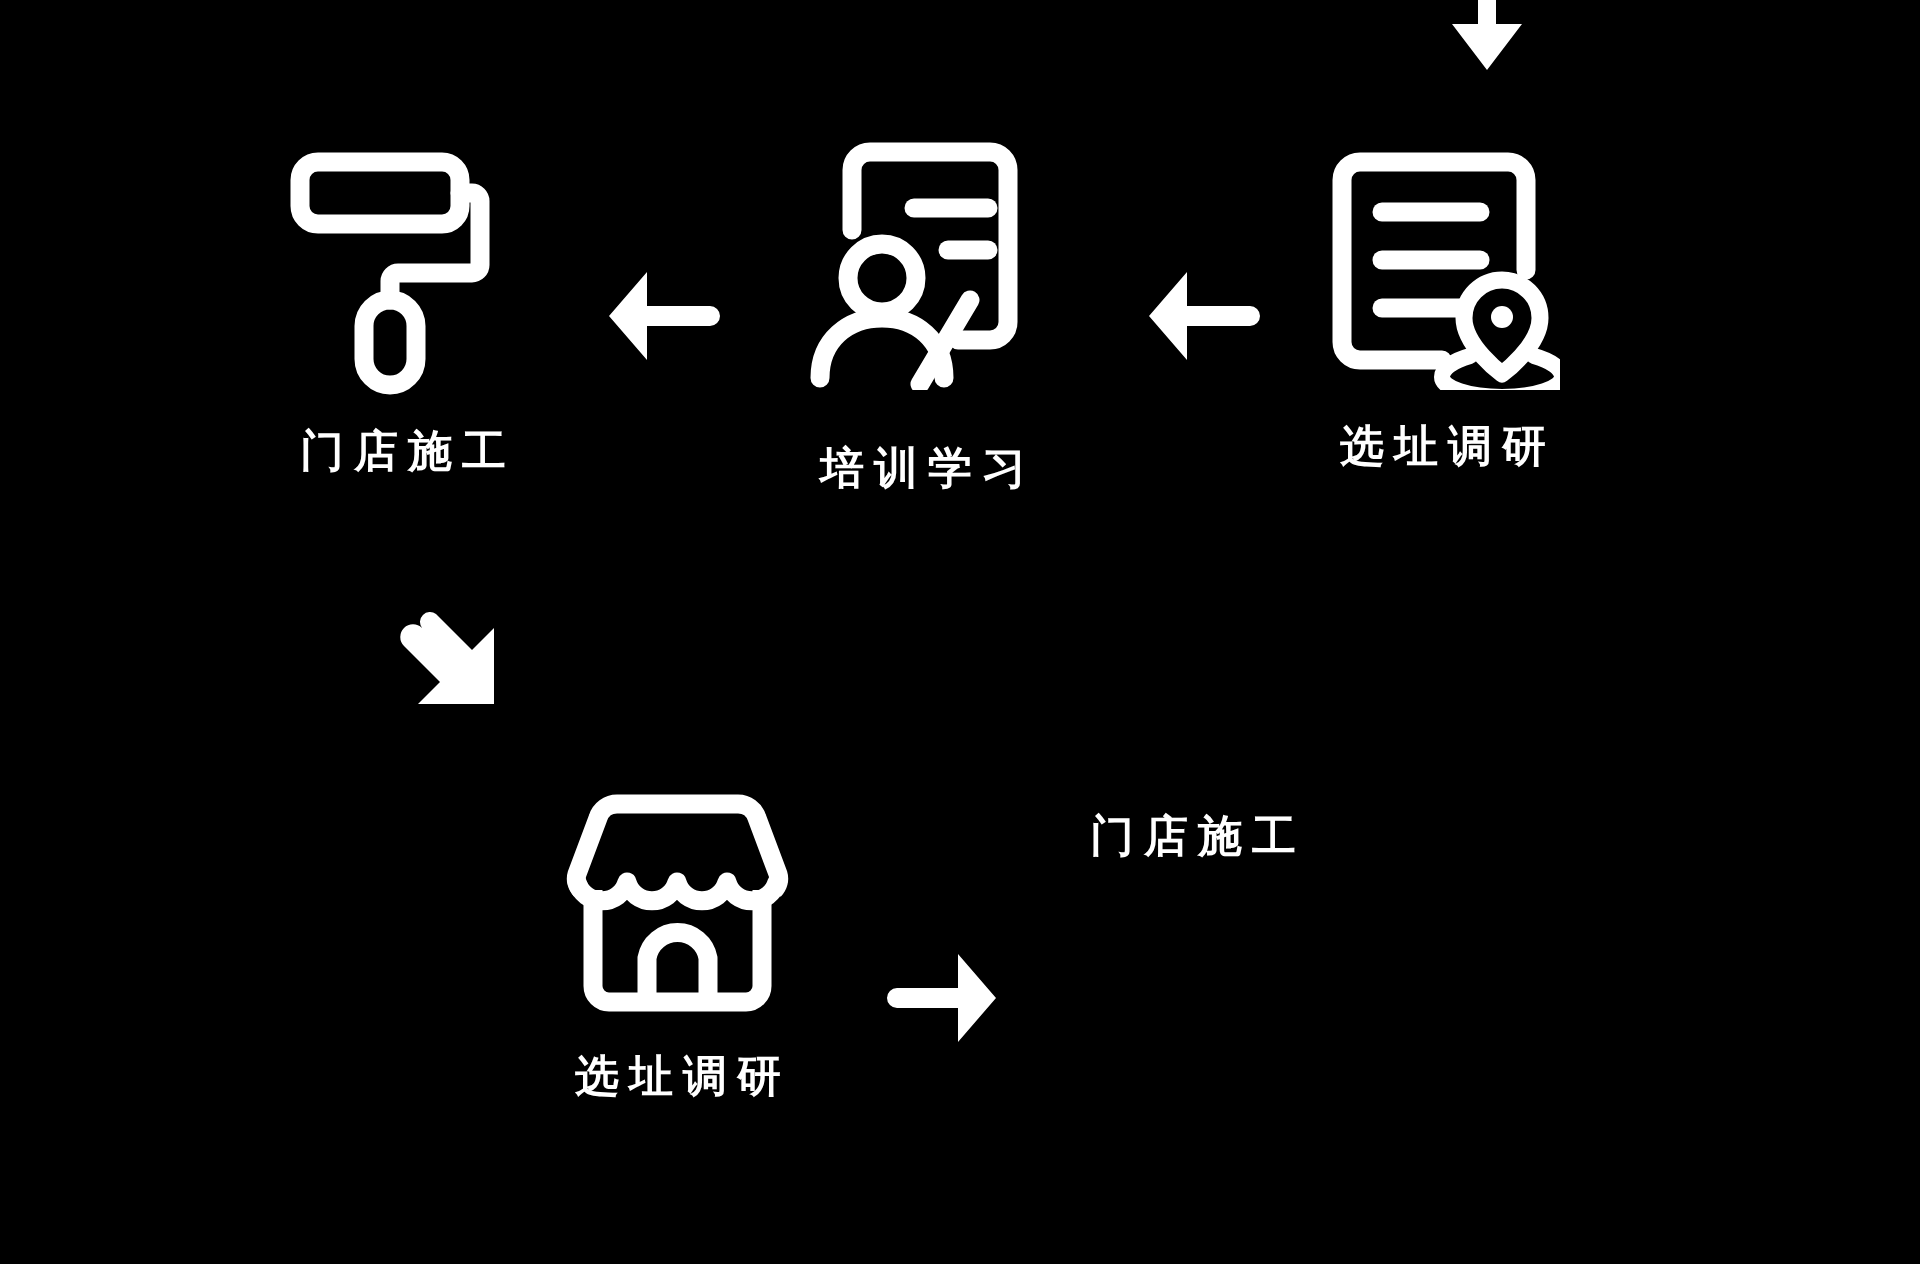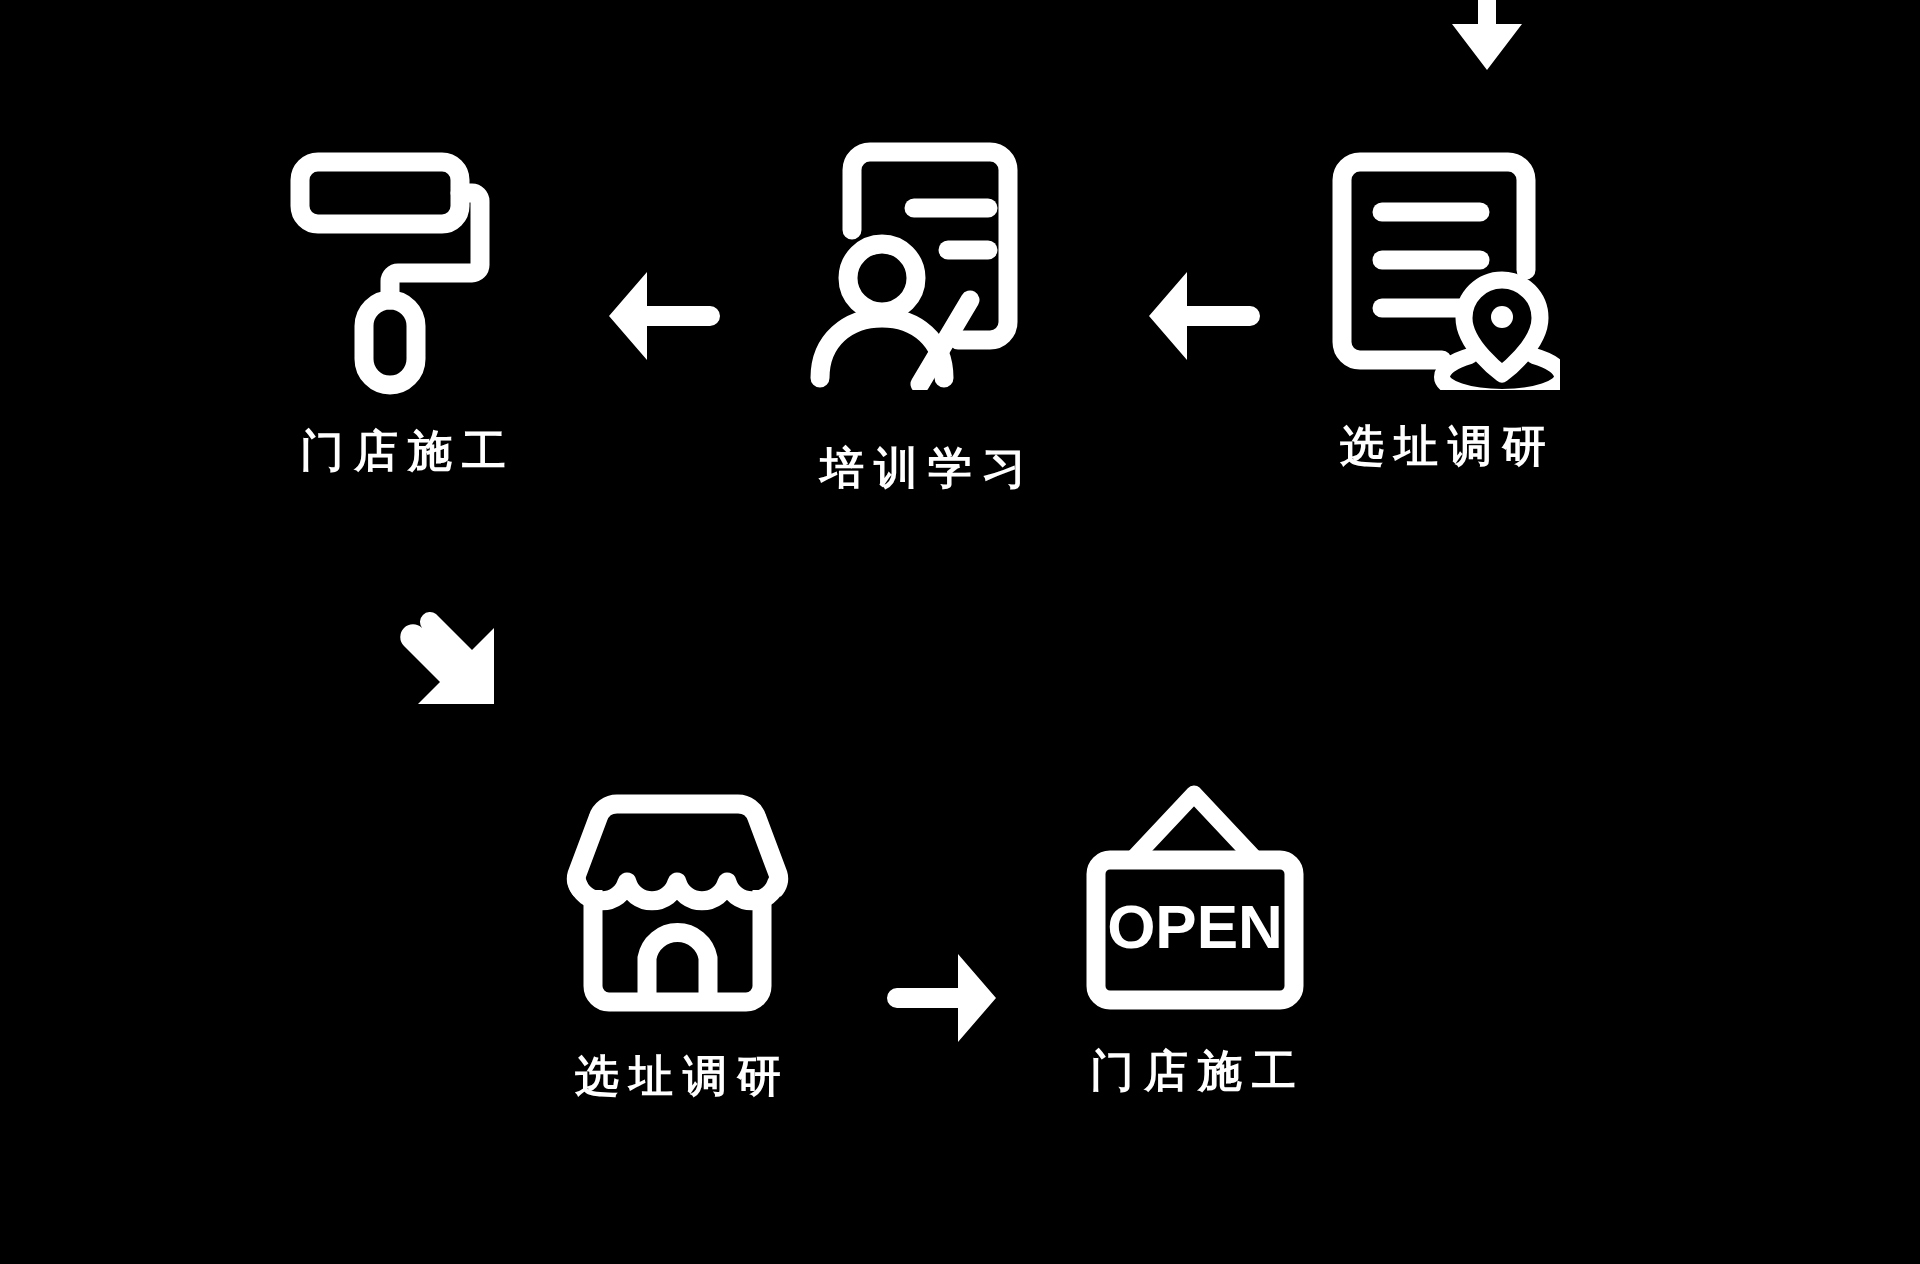--- a/index.html
+++ b/index.html
@@ -172,26 +172,16 @@
     <div class="step-label">选址调研</div>
   </div>
 
   <div class="arrow" id="arrow-right-bottom">
     <svg width="115" height="96" viewBox="0 0 115 96" aria-hidden="true">
       <path d="M12 38 A10 10 0 0 0 12 58 L73 58 L73 92 L111 48 L73 4 L73 38 Z" fill="#ffffff"></path>
     </svg>
   </div>
 
   <div class="node" id="node-business">
-    <div class="icon-box">
-      <svg width="230" height="235" viewBox="0 0 230 235" aria-hidden="true">
-
-        <path d="M52 80 L114 14 L176 80" fill="none" stroke="#ffffff" stroke-width="17" stroke-linecap="round" stroke-linejoin="round"></path>
-
-        <rect x="16" y="80" width="198" height="140" rx="14" ry="14" fill="none" stroke="#ffffff" stroke-width="19"></rect>
-
-        <text x="115" y="168" text-anchor="middle" font-family="'Liberation Sans','DejaVu Sans',sans-serif" font-size="62" font-weight="700" letter-spacing="0" fill="#ffffff">OPEN</text>
-      </svg>
-    </div>
     <div class="step-label">门店施工</div>
   </div>
 
 </div>
 
 </body></html>

